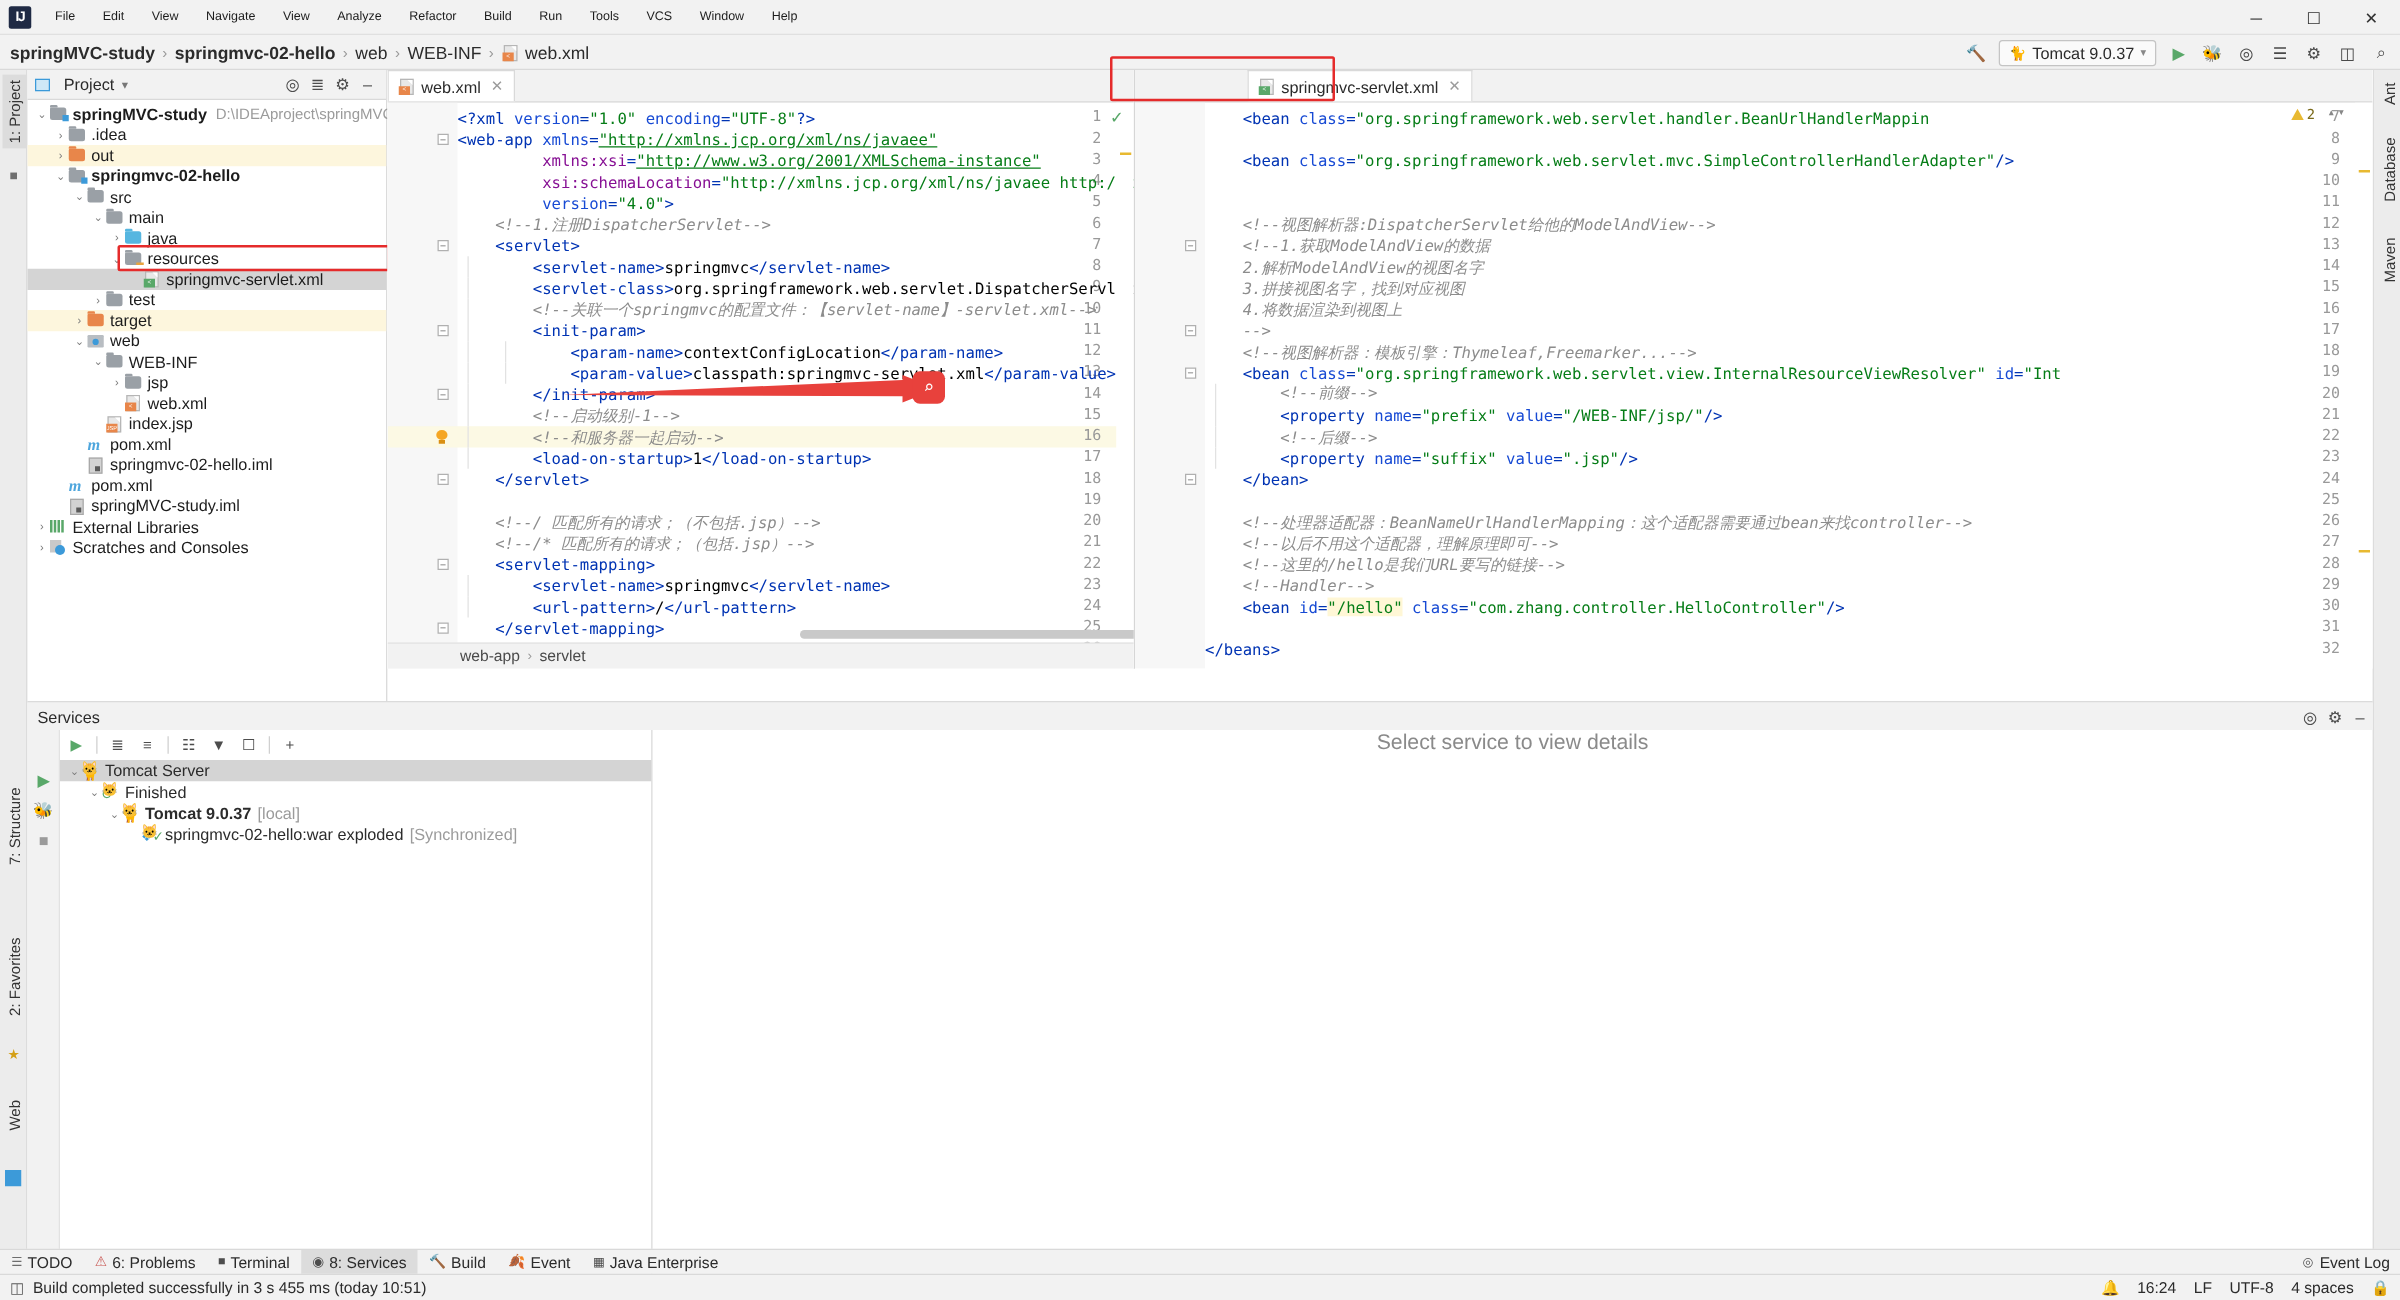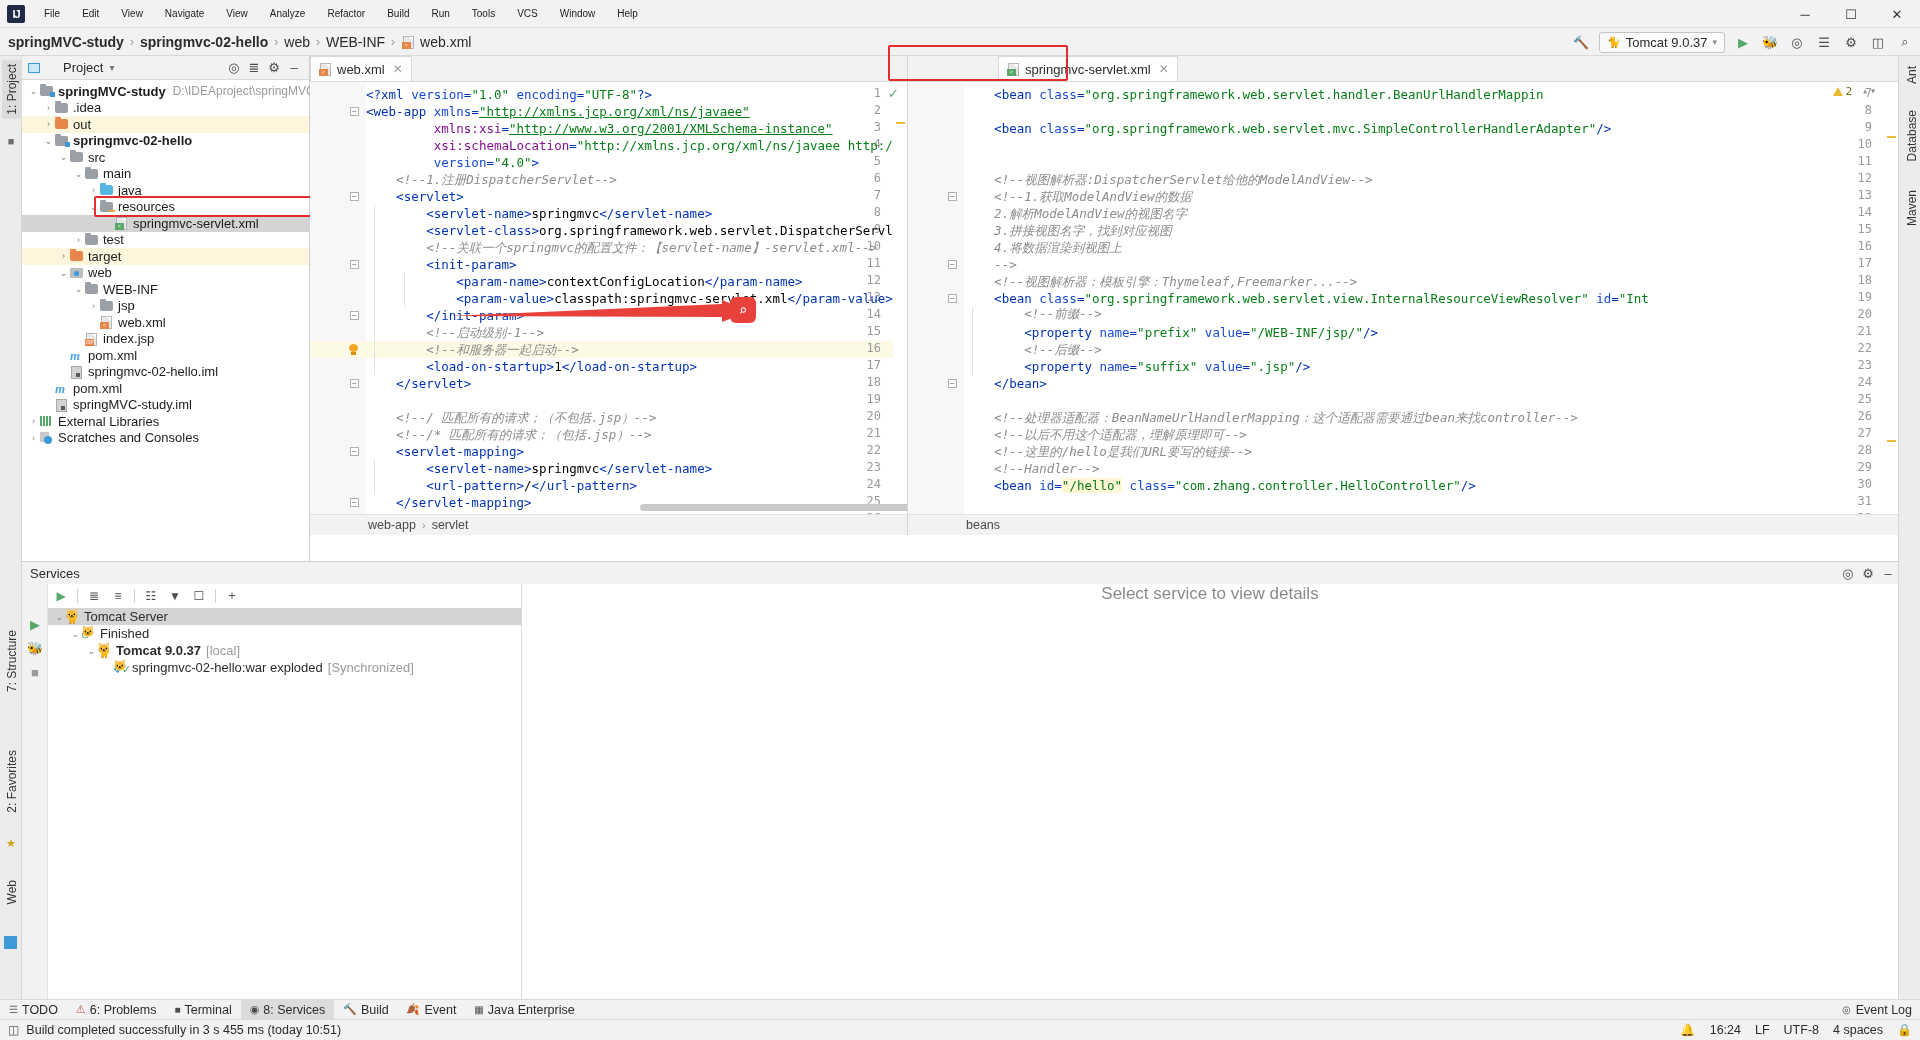--- a/index.html
+++ b/index.html
@@ -86,21 +86,21 @@
 
   
   .project-panel {
     position: absolute; left: 22px; top: 56px; width: 288px; height: 505px;
     background: #fff; border-right: 1px solid #cfcfcf;
   }
   .panel-header {
     height: 24px; background: #f2f2f2; border-bottom: 1px solid #d9d9d9;
     display: flex; align-items: center; padding: 0 5px; font-size: 13px;
   }
-  .panel-header .ptitle { margin-left: 17px; }
+  .panel-header .ptitle { margin-left: 5px; }
   .ph-spacer { flex: 1; }
   .ph-ico { width: 20px; height: 20px; display: flex; align-items: center; justify-content: center; color: #4d4d4d; font-size: 13px; }
   .tree { padding-top: 3px; font-size: 13px; }
   .trow {
     display: flex; align-items: center; height: 16.5px; white-space: nowrap;
     padding-right: 4px;
   }
   .trow.sel { background: #d4d4d4; }
   .trow.hl { background: #fdf6dd; }
   .arrow { width: 11px; text-align: center; color: #7a7a7a; font-size: 9px; flex: 0 0 11px; }
@@ -717,23 +717,20 @@
           </div>
           <div class="updown" style="right:22px; top:3px;">
             <span>▴</span>
             <span>▾</span>
           </div>
           <div class="markstrip">
             <div class="mk" style="top:54px;background:#e8b931"></div>
             <div class="mk" style="top:358px;background:#e8b931"></div>
           </div>
         </div>
-        <div class="breadcrumb-bar">
-          <span>beans</span>
-        </div>
       </div>
     </div>
 
     <div class="inspect-ok" style="left:578px; top:30px;">✓</div>
 
     <div class="red-box" style="left:578px; top:-11px; width:180px; height:36px;"></div>
   </div>
 
   <div class="services">
     <div class="svc-header">

